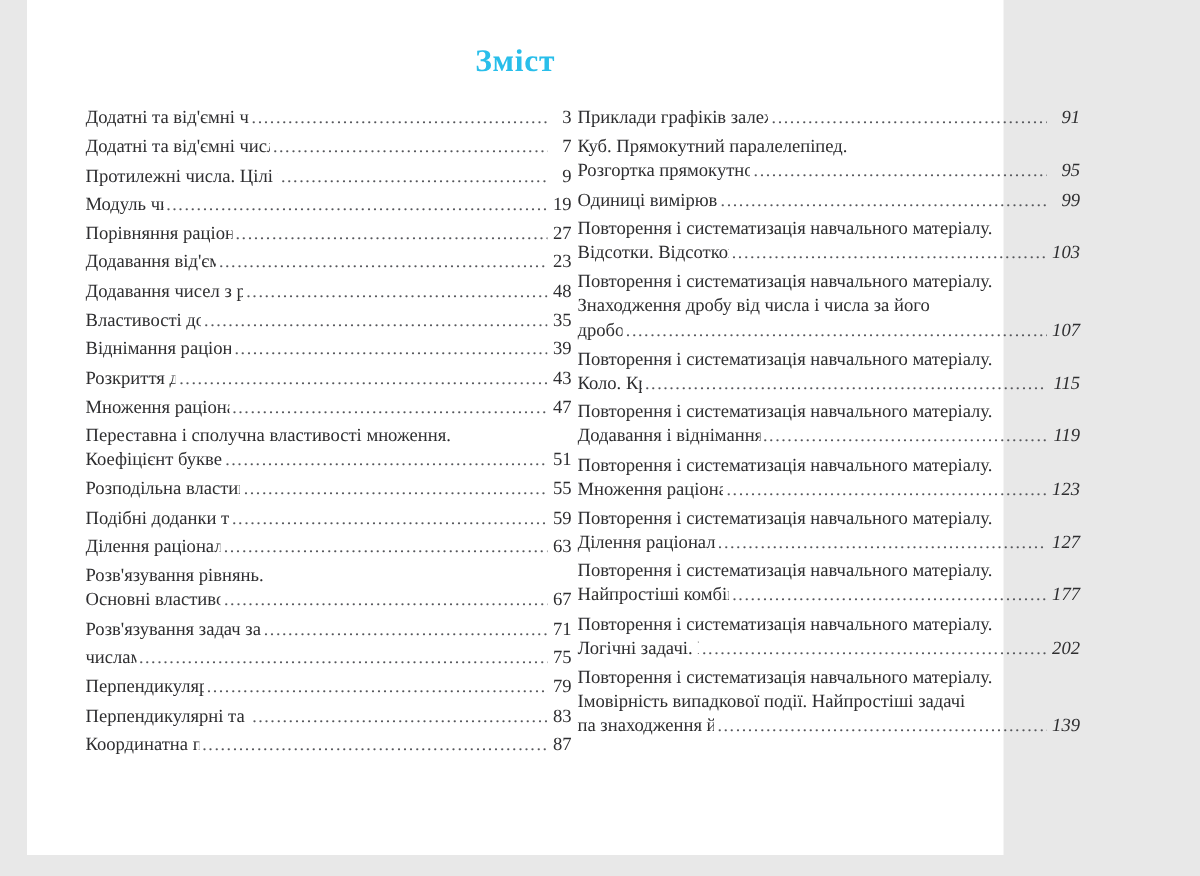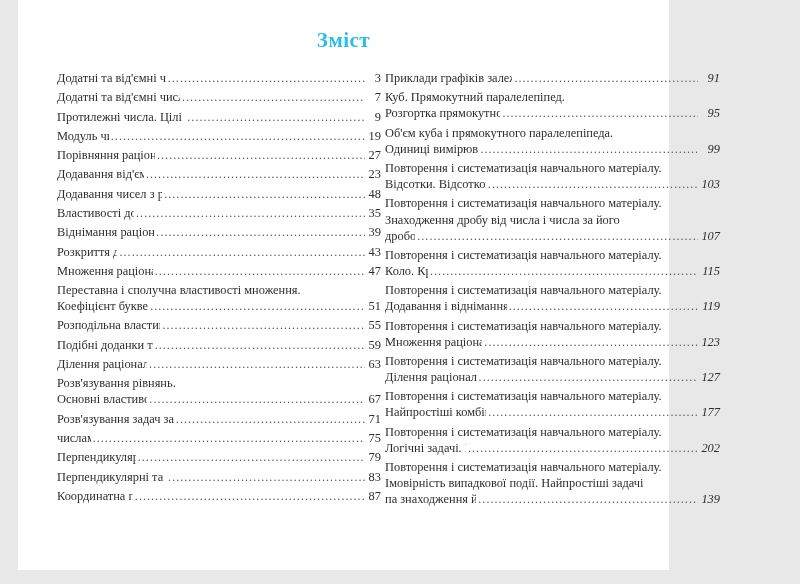--- a/index.html
+++ b/index.html
@@ -260,21 +260,20 @@
         </div>
         <div class="toc-entry">
           <span class="toc-pre">Куб. Прямокутний паралелепіпед.</span>
           <div class="toc-last">
             <span class="toc-text">Розгортка прямокутного паралелепіпеда</span>
             <span class="toc-dots">.........................................................................................</span>
             <span class="toc-page">95</span>
           </div>
         </div>
         <div class="toc-entry">
-          <span class="toc-pre">Об'єм куба і прямокутного паралелепіпеда.</span>
           <div class="toc-last">
             <span class="toc-text">Одиниці вимірювання об'єму</span>
             <span class="toc-dots">.........................................................................................</span>
             <span class="toc-page">99</span>
           </div>
         </div>
         <div class="toc-entry">
           <span class="toc-pre">Повторення і систематизація навчального матеріалу.</span>
           <div class="toc-last">
             <span class="toc-text">Відсотки. Відсоткові розрахунки</span>

